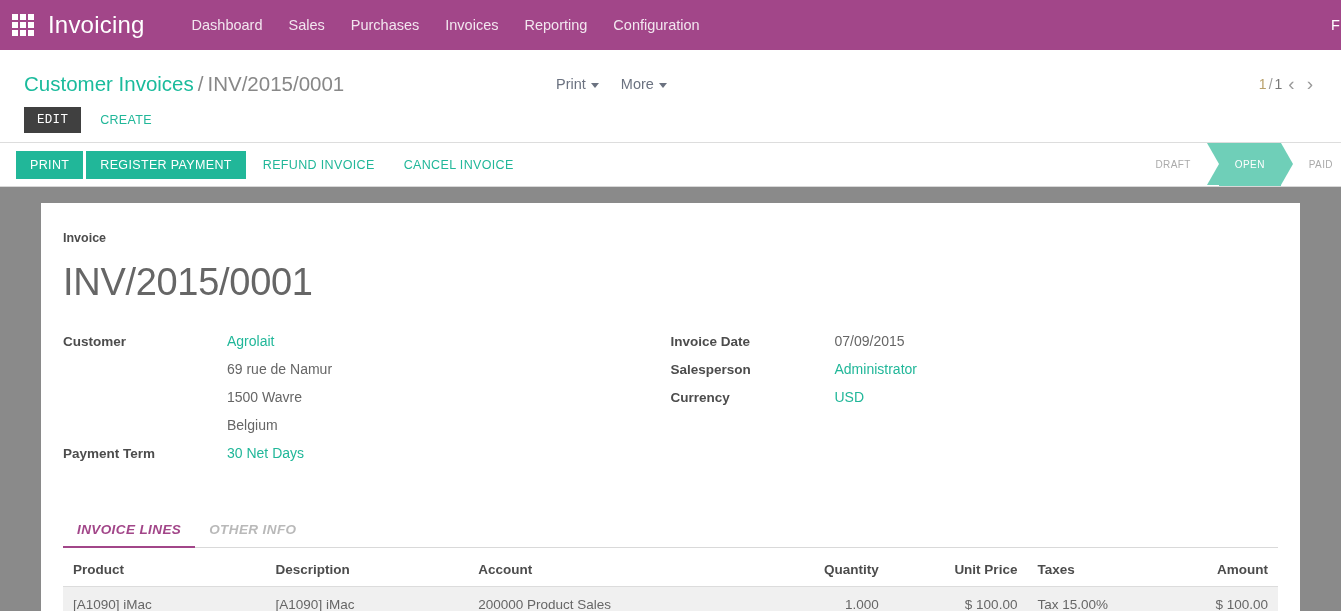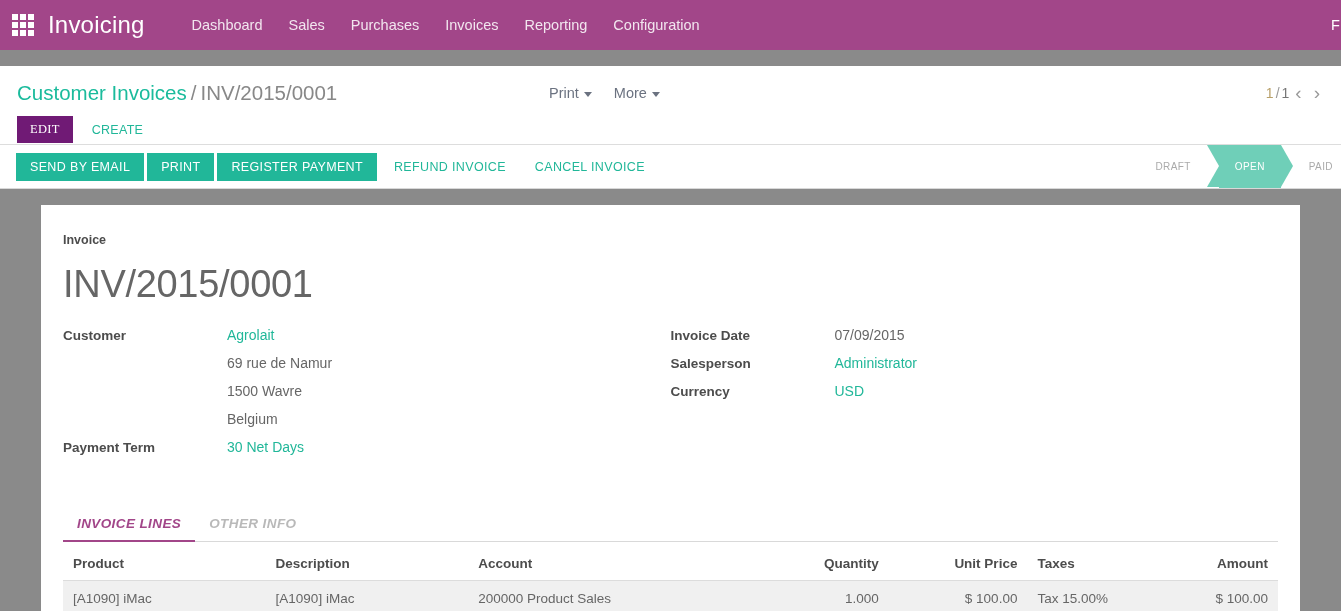--- a/index.html
+++ b/index.html
@@ -74,22 +74,21 @@
     font-size: 14.5px;
     white-space: nowrap;
     overflow: hidden;
     width: 16px;
   }
 
   
   .cp {
     background: #ffffff;
     border-bottom: 1px solid #dddddd;
-    padding: 1px;
-    margin-top: 16px;
+    padding: 8px;
   }
   .cp-top {
     display: flex;
     align-items: flex-start;
     position: relative;
     padding: 14px 16px 0 16px;
     height: 76px;
     box-sizing: border-box;
   }
   .breadcrumb-wrap { display: flex; flex-direction: column; }
@@ -100,28 +99,28 @@
   }
   .breadcrumb .crumb-link { color: #1abb9c; cursor: pointer; }
   .breadcrumb .sep { color: #888888; padding: 0 4px; }
   .breadcrumb .crumb-active { color: #888888; }
   .cp-buttons {
     margin-top: 11px;
     display: flex;
     align-items: center;
   }
   .btn-primary {
-    background: #701a75;
+    background: #404040;
     color: #ffffff;
     font-size: 12.5px;
     letter-spacing: .3px;
     padding: 6px 13px;
     border: none;
     cursor: pointer;
-    font-family: Liberation Serif, serif;
+    font-family: Liberation Mono, monospace;
   }
   .btn-link {
     color: #21b799;
     font-size: 12.5px;
     letter-spacing: .3px;
     padding: 6px 13px;
     margin-left: 6px;
     cursor: pointer;
     background: none;
     border: none;
@@ -273,21 +272,21 @@
     font-size: 38px;
     font-weight: 400;
     color: #666666;
     margin: 14px 0 0 0;
     letter-spacing: -.3px;
     line-height: 46px;
   }
 
   .form-grid {
     display: flex;
-    margin-top: 20px;
+    margin-top: 28px;
   }
   .form-col { width: 610px; }
   .form-row {
     display: flex;
     align-items: baseline;
     height: 28px;
   }
   .f-label {
     width: 164px;
     font-size: 13.5px;
@@ -394,21 +393,20 @@
       <span class="pager-total">1</span>
       <span class="pager-arrow">‹</span>
       <span class="pager-arrow">›</span>
     </div>
 
   </div>
 </div>
 
 <div class="statusbar">
   <div class="sb-buttons">
-    <button class="sb-btn">SEND BY EMAIL</button>
     <button class="sb-btn">PRINT</button>
     <button class="sb-btn">REGISTER PAYMENT</button>
     <button class="sb-link">REFUND INVOICE</button>
     <button class="sb-link">CANCEL INVOICE</button>
   </div>
   <div class="sb-stages">
     <div class="stage">DRAFT</div>
     <div class="stage active">OPEN</div>
     <div class="stage">PAID</div>
   </div>

